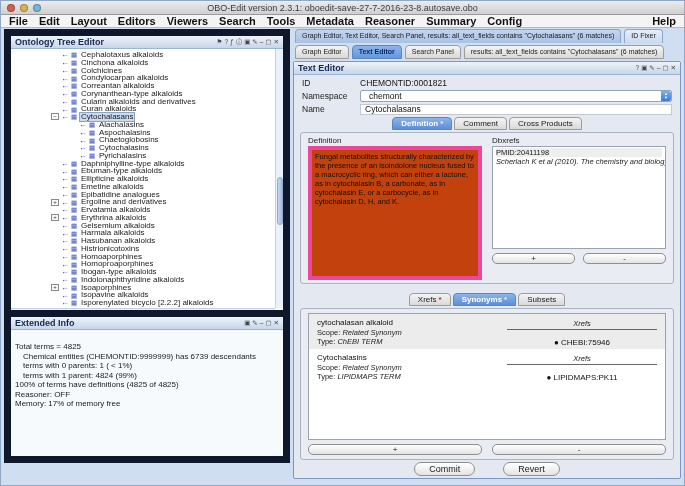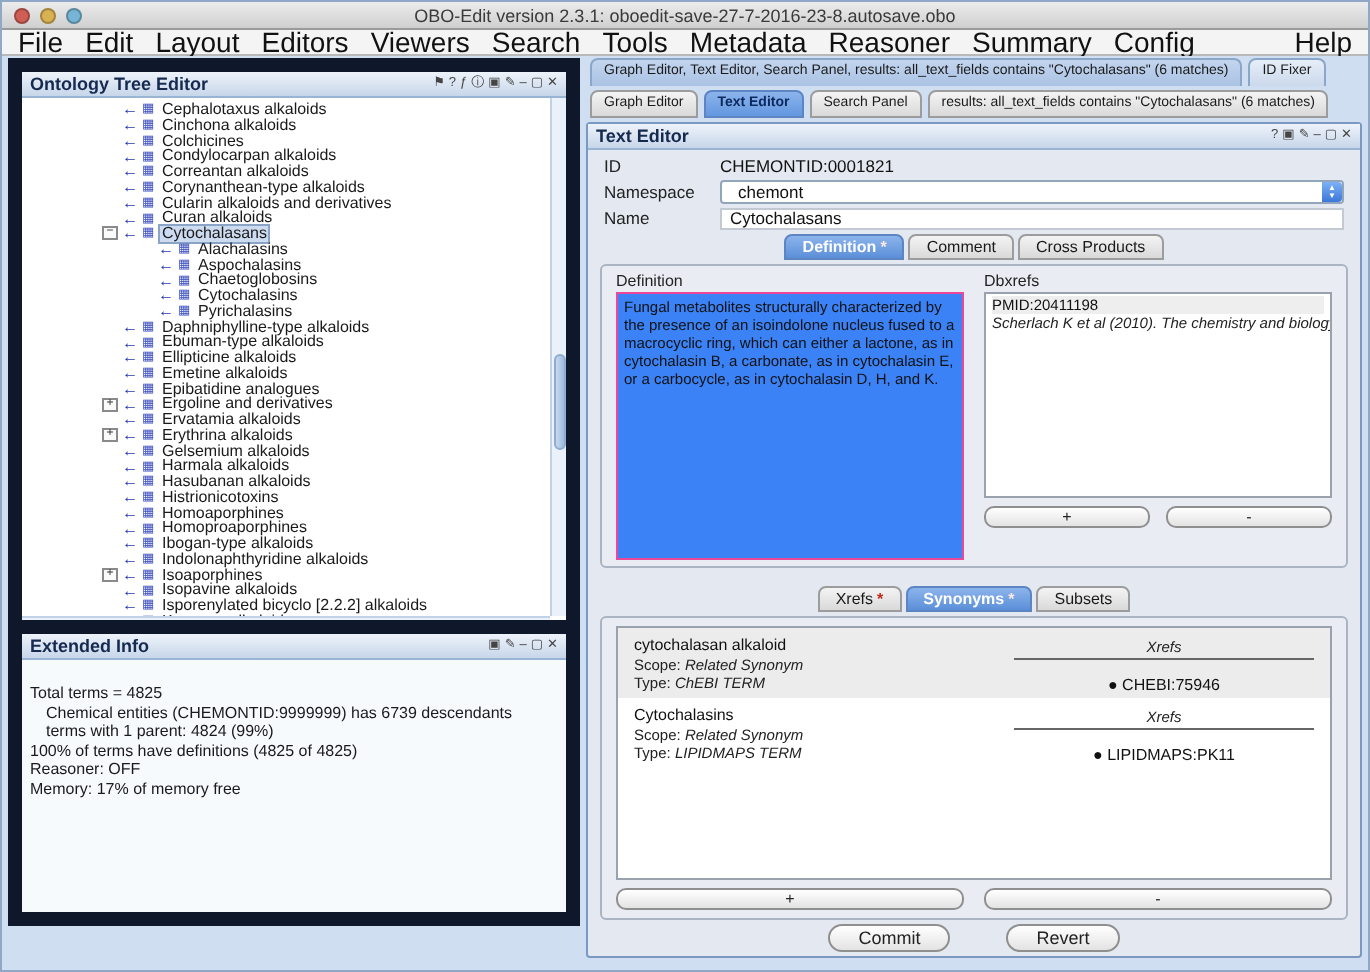--- a/index.html
+++ b/index.html
@@ -11,21 +11,21 @@
   .titlebar { position:absolute; top:0; left:0; right:0; height:14px;
               background:linear-gradient(#ececec,#cfcfcf); border-bottom:1px solid #9a9a9a; }
   .lights { position:absolute; left:6px; top:3px; display:flex; gap:5px; }
   .light { width:8px; height:8px; border-radius:50%; display:inline-block; border:1px solid rgba(0,0,0,.25); }
   .title { text-align:center; font-size:9px; line-height:14px; color:#3a3a3a; }
 
   
   .menubar { position:absolute; top:14px; left:0; right:0; height:13px; background:#f4f4f4;
              border-bottom:1px solid #b8b8b8; display:flex; align-items:center; padding:0 8px; }
   .menu-items { display:flex; gap:11px; flex:1; }
-  .menubar span.mitem { font-size:14px; font-weight:normal; color:#111; cursor:default; }
+  .menubar span.mitem { font-size:11px; font-weight:bold; color:#111; cursor:default; }
 
   .desktop { position:absolute; top:27px; left:0; right:0; bottom:0; background:#cfdff1; }
 
   
   .panel { position:absolute; border:7px solid #0f172a; background:#fff; display:flex; flex-direction:column; }
   .phead { height:13px; flex:none; background:linear-gradient(#eef3fa,#c7d6ea); border-bottom:1px solid #9ab4d4;
            display:flex; align-items:center; padding:0 4px; }
   .ptitle { font-size:9px; font-weight:bold; color:#16294f; flex:1; white-space:nowrap; }
   .picons { display:flex; gap:2px; }
   .hicon { font-size:6.5px; color:#444; line-height:8px; cursor:default; }
@@ -91,21 +91,21 @@
   .etab { font-size:8px; line-height:11px; padding:0 8px; border:1px solid #9c9c9c; border-radius:4px 4px 0 0;
           background:linear-gradient(#f4f4f4,#d9d9d9); color:#1a1a1a; white-space:nowrap; }
   .etab.active { background:linear-gradient(#8cb4ec,#5b8fd8); border-color:#5d85c2; color:#fff; font-weight:bold; }
   .star { color:#c2251a; margin-left:2px; font-weight:bold; }
   .etab.active .star { color:#ffe9e6; }
 
   .groupbox { margin:2px 6px 0; border:1px solid #aab4c2; border-radius:3px; background:#e9edf3; flex:none; }
   .g1 { height:152px; display:flex; gap:10px; padding:3px 7px; }
   .gcol { flex:1; display:flex; flex-direction:column; min-width:0; }
   .gcap { font-size:8px; color:#222; line-height:10px; flex:none; }
-  .defbox { flex:1; background:#3b82f6; border:1px solid #ec4899; padding:2px 3px; overflow:hidden; }
+  .defbox { flex:1; background:#c2410c; border:4px solid #ec4899; padding:2px 3px; overflow:hidden; }
   .deftext { font-size:7.5px; line-height:9px; color:#111; }
   .dbxbox { height:103px; background:#fff; border:1px solid #9aa3ad; padding:1px 3px; overflow:hidden; }
   .dbxref { font-size:7.5px; line-height:9px; color:#111; background:#eee; }
   .dbxcite { font-size:7.5px; line-height:9px; color:#222; font-style:italic; white-space:nowrap; }
   .minibtns { display:flex; gap:8px; margin-top:4px; flex:none; }
   .btn { border:1px solid #8f8f8f; border-radius:5px; background:linear-gradient(#ffffff,#e3e3e3);
          font-size:8px; line-height:10px; text-align:center; color:#222; }
   .minibtns .btn { flex:1; height:11px; }
 
   .g2 { height:152px; display:flex; flex-direction:column; padding:4px 7px; margin-top:2px; }
@@ -402,20 +402,21 @@
             <span class="hicon">▣</span>
             <span class="hicon">✎</span>
             <span class="hicon">–</span>
             <span class="hicon">▢</span>
             <span class="hicon">✕</span>
           </span>
       </div>
       <div class="info-body" id="info-body">
           <div class="iline">Total terms = 4825</div>
           <div class="iline ind">Chemical entities (CHEMONTID:9999999) has 6739 descendants</div>
+          <div class="iline ind">terms with 0 parents: 1 ( &lt; 1%)</div>
           <div class="iline ind">terms with 1 parent: 4824 (99%)</div>
           <div class="iline">100% of terms have definitions (4825 of 4825)</div>
           <div class="iline">Reasoner: OFF</div>
           <div class="iline">Memory: 17% of memory free</div>
         </div>
     </div>
 
     <div class="rightdock">
       <div class="dockrow1">
         <div class="docktab active">Graph Editor, Text Editor, Search Panel,  results: all_text_fields contains "Cytochalasans" (6 matches)</div>

